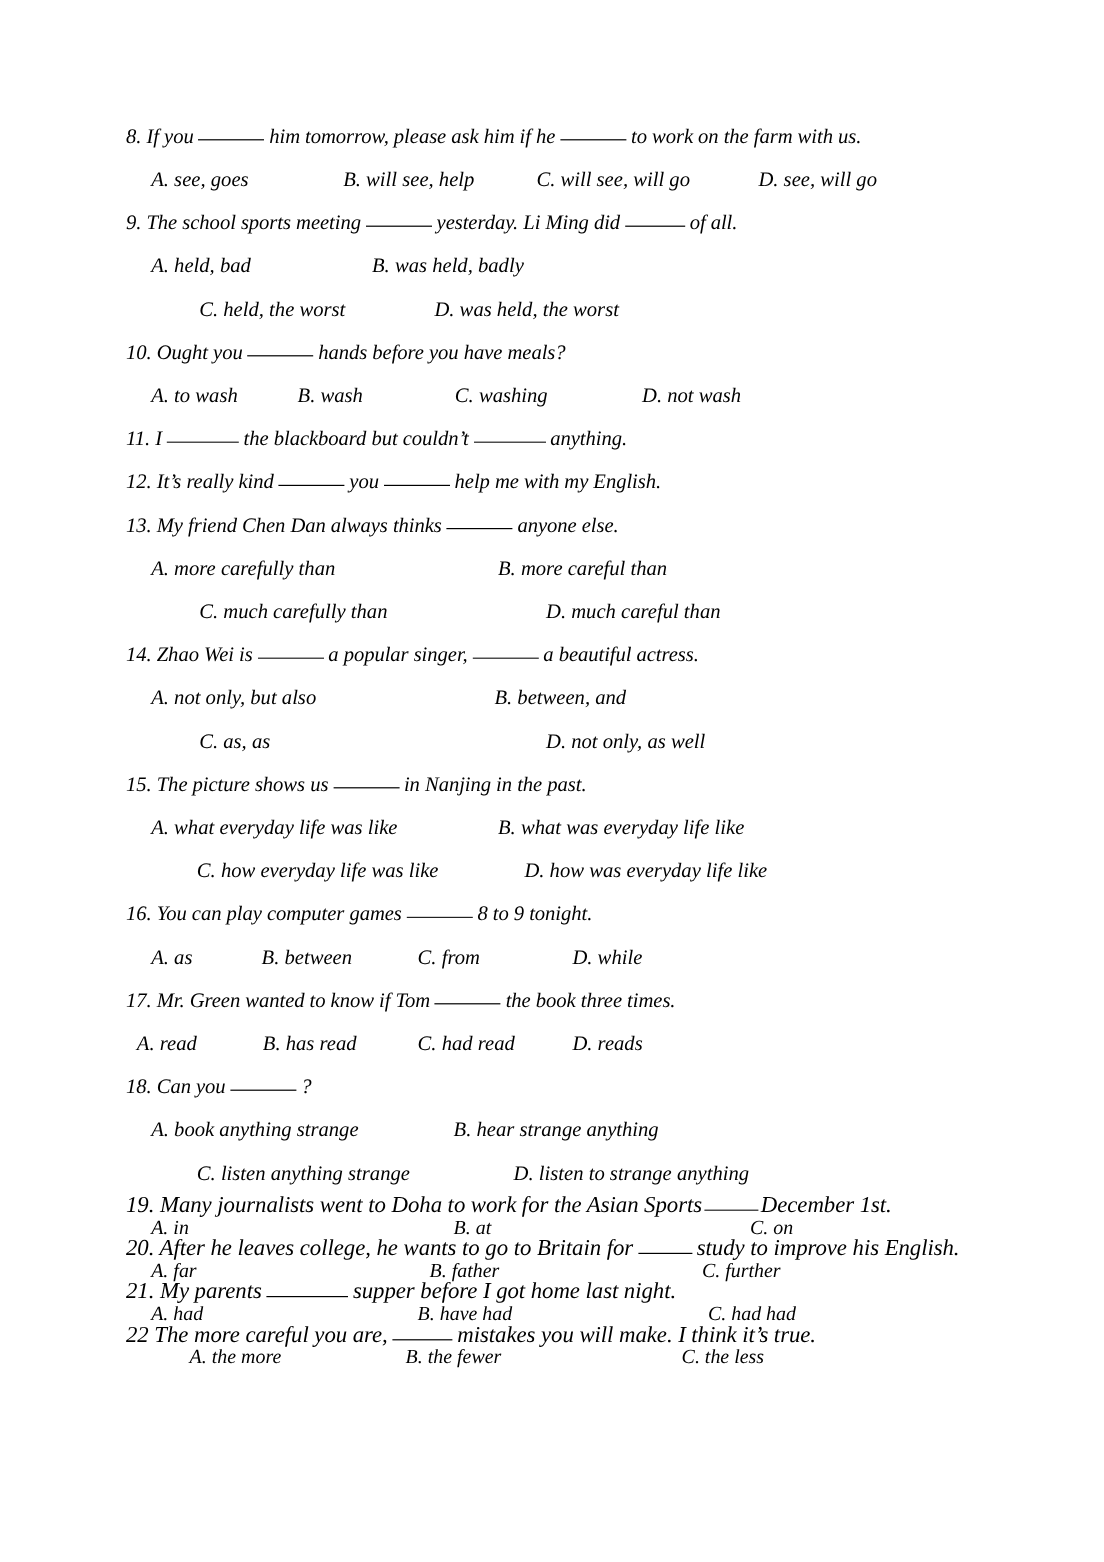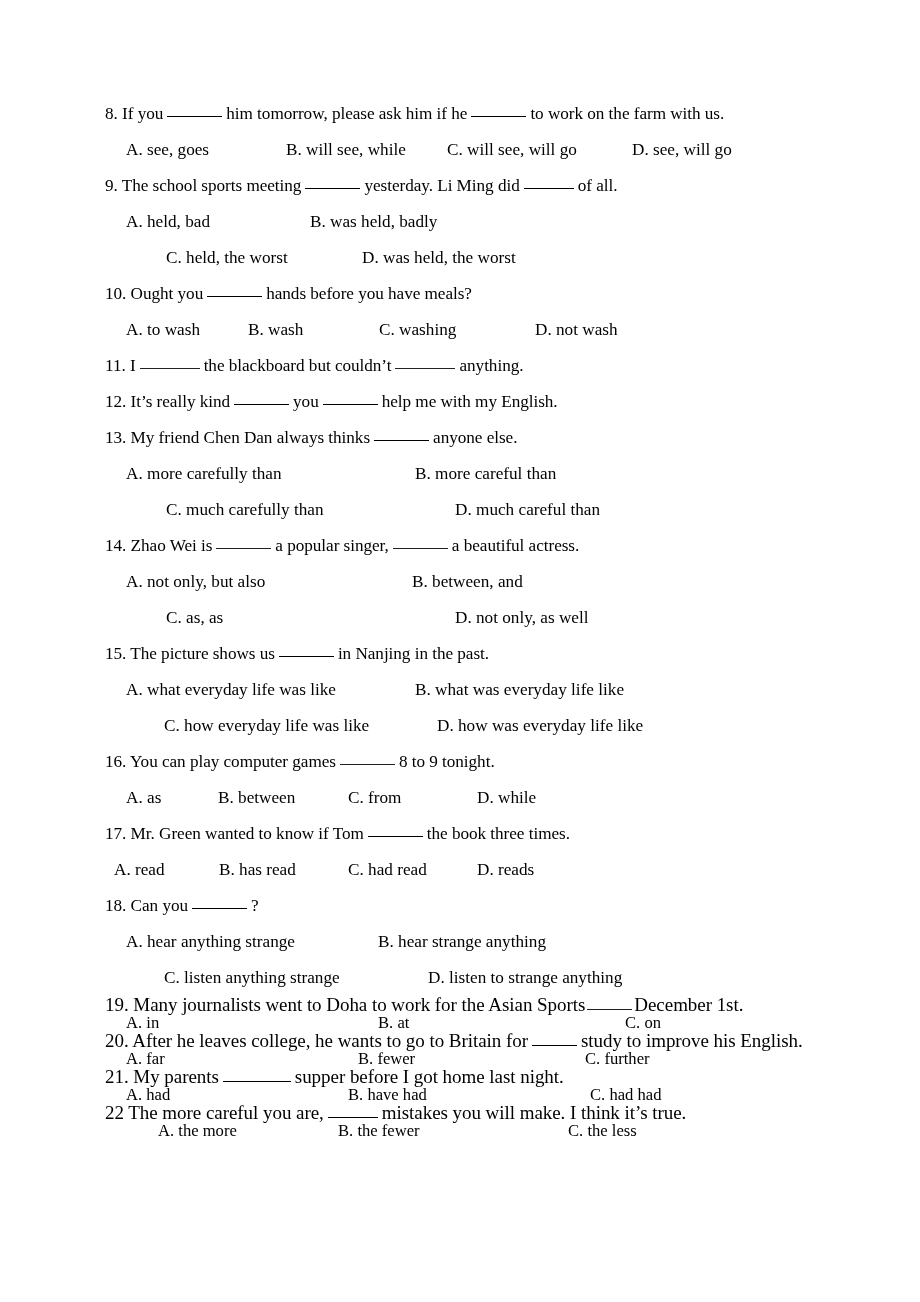--- a/index.html
+++ b/index.html
@@ -15,20 +15,21 @@
     background: #ffffff;
     font-family: "Liberation Serif", "DejaVu Serif", serif;
     color: #000000;
     overflow: hidden;
   }
   .sheet {
     position: absolute;
     left: 0;
     top: 0;
     width: 768px;
+    font-style: italic;
   }
 
   
   .q-block {
     margin: 0;
     padding: 0;
   }
   .stem {
     font-size: 17.2px;
     line-height: 36px;
@@ -89,21 +90,21 @@
 <div class="page">
   <div class="sheet" style="top:96px;">
 
     <div class="q-block">
       <div class="stem">
         <span>8.</span>
         <span>If you</span><span class="blank w55"></span><span>him tomorrow, please ask him if he</span><span class="blank w55"></span><span>to work on the farm with us.</span>
       </div>
       <div class="opts">
         <span class="opt" style="left:126px;"><span>A.</span> <span>see, goes</span></span>
-        <span class="opt" style="left:286px;"><span>B.</span> <span>will see, while</span></span>
+        <span class="opt" style="left:286px;"><span>B.</span> <span>will see, help</span></span>
         <span class="opt" style="left:447px;"><span>C.</span> <span>will see, will go</span></span>
         <span class="opt" style="left:632px;"><span>D.</span> <span>see, will go</span></span>
       </div>
     </div>
 
     <div class="q-block">
       <div class="stem">
         <span>9.</span>
         <span>The school sports meeting</span><span class="blank w55"></span><span>yesterday. Li Ming did</span><span class="blank w50"></span><span>of all.</span>
       </div>
@@ -214,21 +215,21 @@
         <span class="opt" style="left:477px;"><span>D.</span> <span>reads</span></span>
       </div>
     </div>
 
     <div class="q-block">
       <div class="stem">
         <span>18.</span>
         <span>Can you</span><span class="blank w55"></span><span>?</span>
       </div>
       <div class="opts">
-        <span class="opt" style="left:126px;"><span>A.</span> <span>hear anything strange</span></span>
+        <span class="opt" style="left:126px;"><span>A.</span> <span>book anything strange</span></span>
         <span class="opt" style="left:378px;"><span>B.</span> <span>hear strange anything</span></span>
       </div>
       <div class="opts row2">
         <span class="opt" style="left:124px;"><span>C.</span> <span>listen anything strange</span></span>
         <span class="opt" style="left:388px;"><span>D.</span> <span>listen to strange anything</span></span>
       </div>
     </div>
 
     <div class="dense">
 
@@ -244,21 +245,21 @@
         </div>
       </div>
 
       <div class="q-block">
         <div class="stem">
           <span>20.</span>
           <span>After he leaves college, he wants to go to Britain for</span><span class="blank w45"></span><span>study to improve his English.</span>
         </div>
         <div class="opts">
           <span class="opt" style="left:126px;"><span>A.</span> <span>far</span></span>
-          <span class="opt" style="left:358px;"><span>B.</span> <span>fewer</span></span>
+          <span class="opt" style="left:358px;"><span>B.</span> <span>father</span></span>
           <span class="opt" style="left:585px;"><span>C.</span> <span>further</span></span>
         </div>
       </div>
 
       <div class="q-block">
         <div class="stem">
           <span>21.</span>
           <span>My parents</span><span class="blank w68"></span><span>supper before I got home last night.</span>
         </div>
         <div class="opts">

